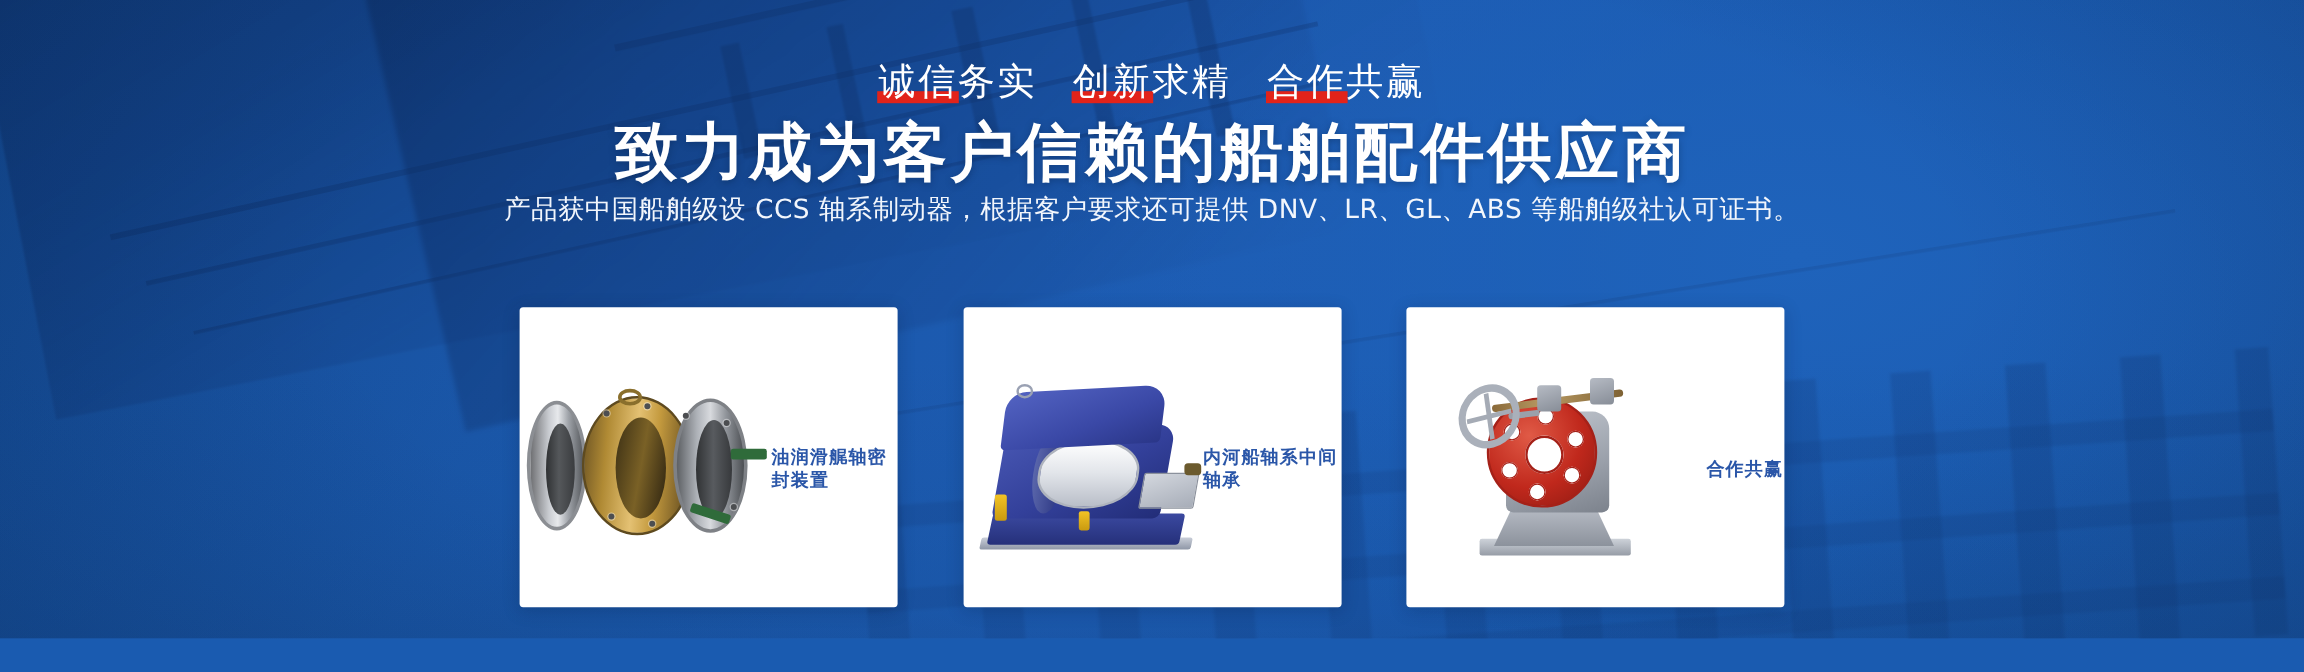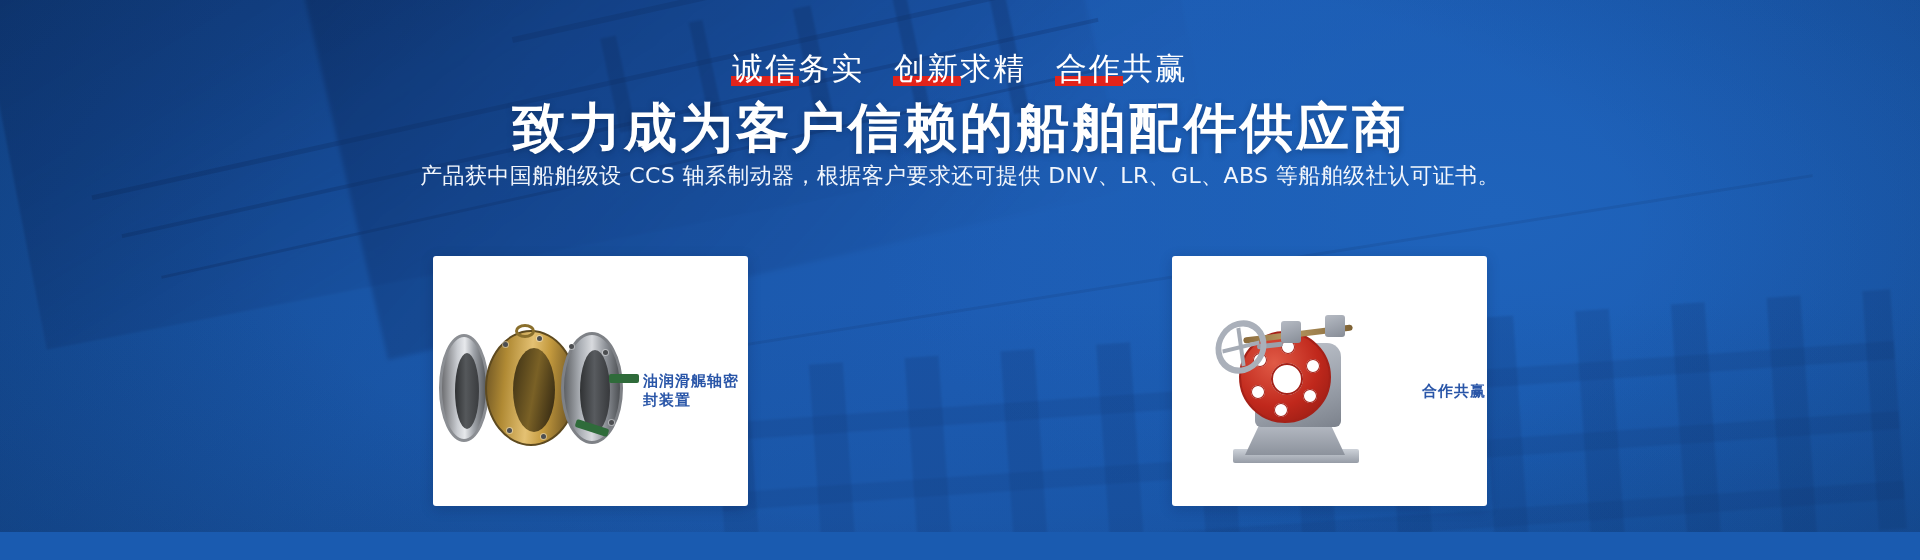--- a/index.html
+++ b/index.html
@@ -403,20 +403,38 @@
             <div class="bolt" style="left:136px;top:16px"></div>
             <div class="bolt" style="left:74px;top:100px"></div>
             <div class="bolt" style="left:108px;top:106px"></div>
             <div class="bolt" style="left:170px;top:22px"></div>
             <div class="bolt" style="left:176px;top:92px"></div>
           </div>
         </div>
         <div class="card-label">油润滑艉轴密封装置</div>
       </div>
 
+      <div class="card">
+        <div class="card-figure">
+          <div class="bearing">
+            <div class="feet"></div>
+            <div class="base"></div>
+            <div class="body"></div>
+            <div class="shaft-ring"></div>
+            <div class="shaft"></div>
+            <div class="cap"></div>
+            <div class="plate"></div>
+            <div class="knob"></div>
+            <div class="ylw y1"></div>
+            <div class="ylw y2"></div>
+            <div class="hook"></div>
+          </div>
+        </div>
+        <div class="card-label">内河船轴系中间轴承</div>
+      </div>
 
       <div class="card">
         <div class="card-figure">
           <div class="brake">
             <div class="plate-base"></div>
             <div class="pedestal"></div>
             <div class="caliper"></div>
             <div class="disc">
               <div class="disc-hub"></div>
               <div class="hole h1"></div>

